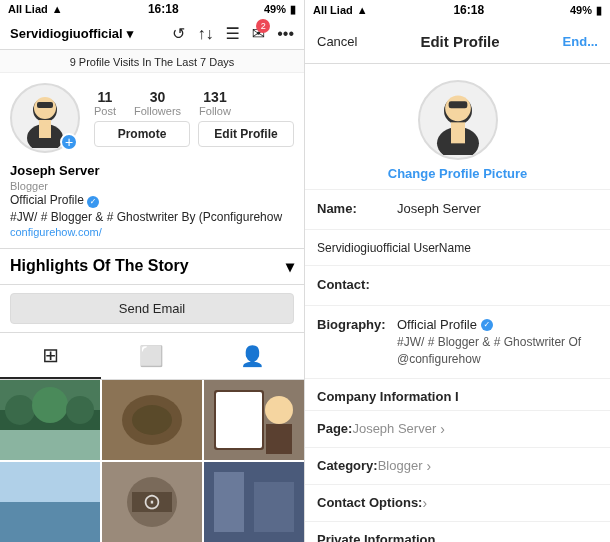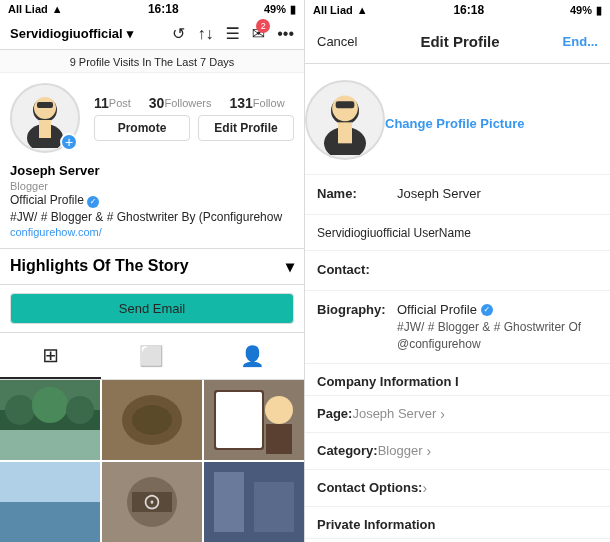--- a/index.html
+++ b/index.html
@@ -135,21 +135,21 @@
       color: white;
       font-size: 14px;
       border: 2px solid white;
     }
     .stats {
       display: flex;
       gap: 18px;
     }
     .stat-item {
       display: flex;
-      flex-direction: row;
+      flex-direction: column;
       align-items: center;
       font-size: 11px;
       color: #8e8e8e;
     }
     .stat-num {
       font-size: 14px;
       font-weight: 600;
       color: #262626;
     }
     .action-buttons {
@@ -224,21 +224,21 @@
     
     .send-email-section {
       border-bottom: 1px solid #dbdbdb;
       padding: 8px 10px;
     }
     .send-email-btn {
       width: 100%;
       padding: 7px;
       border: 1px solid #dbdbdb;
       border-radius: 4px;
-      background: #14b8a6;
+      background: #e5e5e5;
       font-size: 13px;
       color: #262626;
       text-align: center;
     }
 
     
     .tab-bar {
       display: flex;
       border-bottom: 1px solid #dbdbdb;
     }
@@ -320,21 +320,21 @@
     }
     .right-top-nav .done-btn {
       color: #3897f0;
       font-size: 13px;
       font-weight: 600;
     }
 
     
     .edit-avatar-section {
       display: flex;
-      flex-direction: row;
+      flex-direction: column;
       align-items: center;
       padding: 16px 0 8px;
       border-bottom: 1px solid #efefef;
     }
     .edit-avatar-circle {
       width: 80px;
       height: 80px;
       border-radius: 50%;
       border: 2px solid #dbdbdb;
       background: #f0f0f0;

